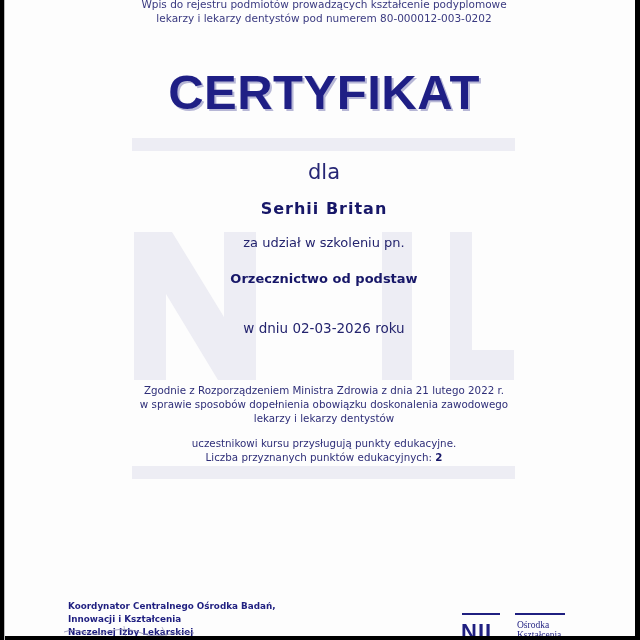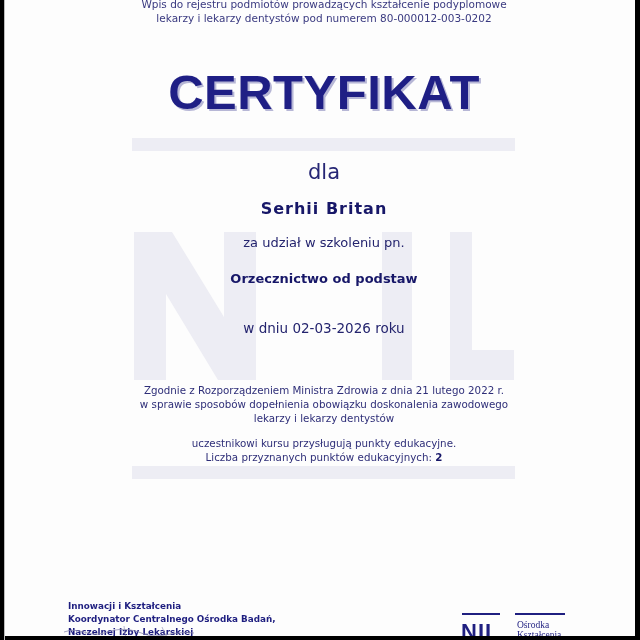--- a/index.html
+++ b/index.html
@@ -189,22 +189,22 @@
   <div class="reg-text reg1">Zgodnie z Rozporządzeniem Ministra Zdrowia z dnia 21 lutego 2022 r.</div>
   <div class="reg-text reg2">w sprawie sposobów dopełnienia obowiązku doskonalenia zawodowego</div>
   <div class="reg-text reg3">lekarzy i lekarzy dentystów</div>
 
   <div class="reg-text points1">uczestnikowi kursu przysługują punkty edukacyjne.</div>
   <div class="reg-text points2"><span>Liczba przyznanych punktów edukacyjnych: </span><b>2</b></div>
 
   <div class="band bottom"></div>
 
   <div class="coordinator">
+    <div>Koordynator Centralnego Ośrodka Badań,</div>
     <div>Innowacji i Kształcenia</div>
-    <div>Koordynator Centralnego Ośrodka Badań,</div>
     <div>Naczelnej Izby Lekarskiej</div>
   </div>
 
   <svg class="signature" viewBox="0 0 150 16" xmlns="http://www.w3.org/2000/svg">
     <path d="M10,8 C25,2 35,14 50,9 S75,4 90,10 S120,6 140,9" stroke="#8a8ab0" stroke-width="0.8" fill="none"></path>
     <path d="M70,2 L72,16 M108,3 C110,8 112,12 115,16" stroke="#9a9ab8" stroke-width="0.7" fill="none"></path>
   </svg>
 
   <div class="logo">
     <div class="logo-bar b1"></div>

